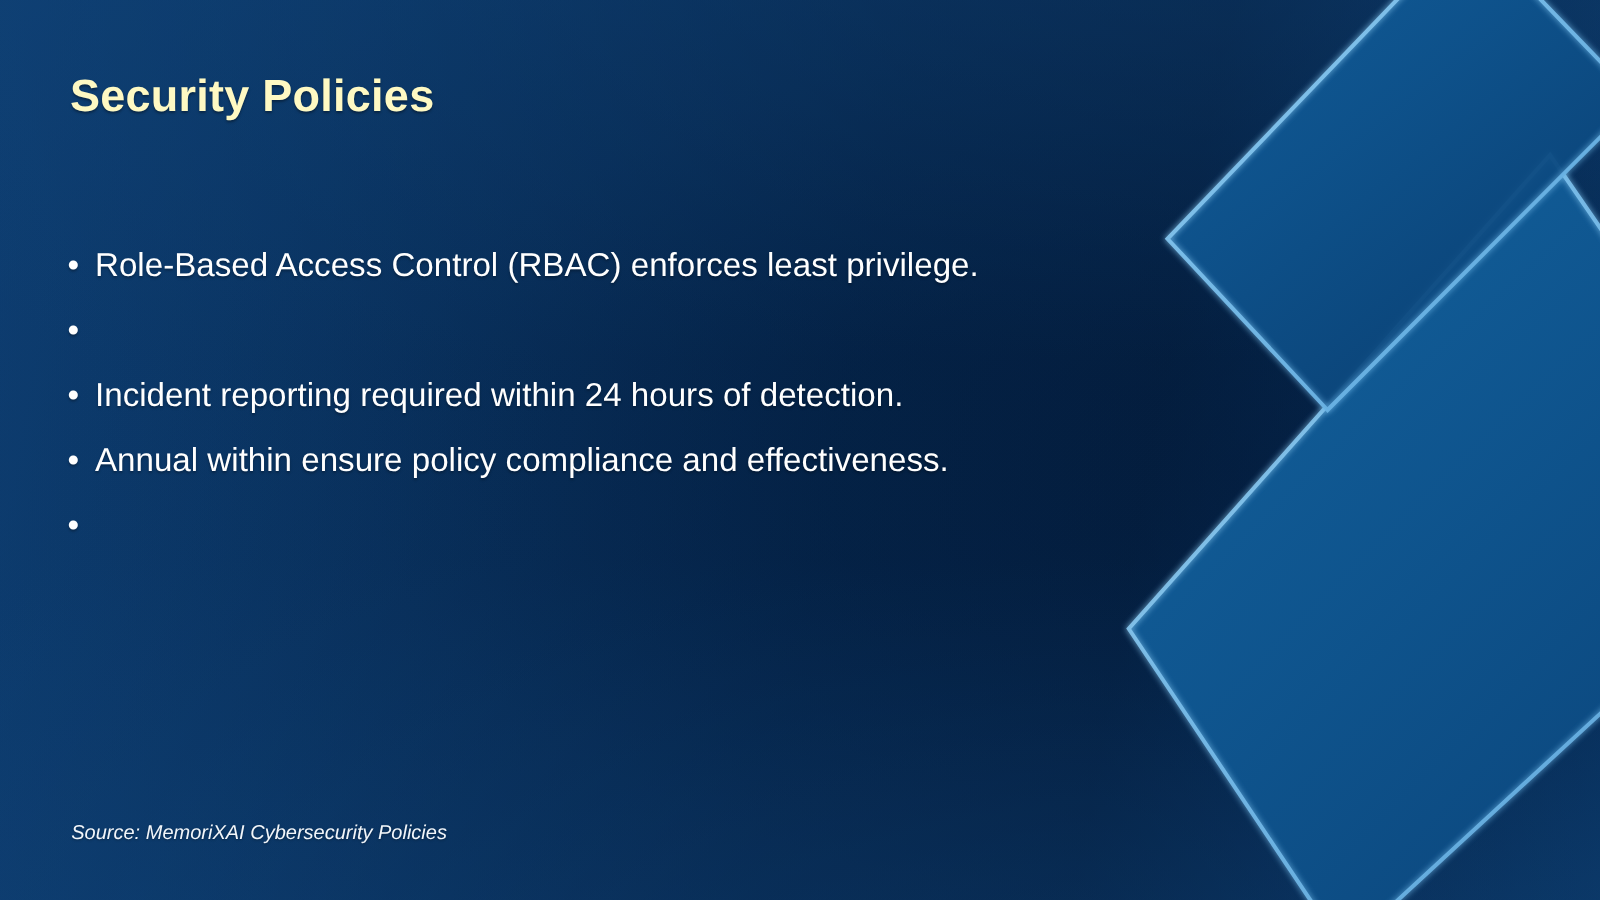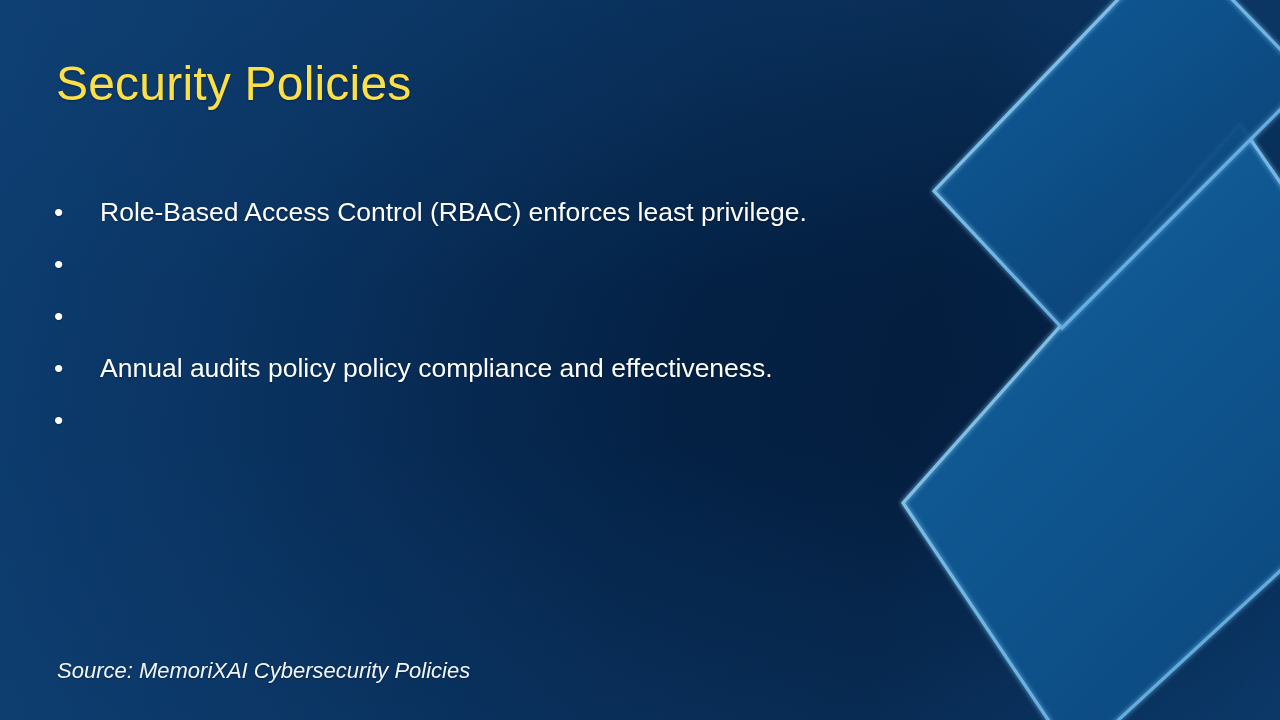--- a/index.html
+++ b/index.html
@@ -56,24 +56,24 @@
 
   
   .content {
     position: absolute;
     inset: 0;
   }
   .slide-title {
     position: absolute;
     left: 56px;
     top: 56px;
-    font-size: 48px;
+    font-size: 36px;
     line-height: 1.15;
-    color: #fde047;
-    font-weight: 400;
+    color: #fef9c3;
+    font-weight: 700;
     letter-spacing: 0.2px;
     white-space: nowrap;
     text-shadow: 0 1px 2px rgba(0,0,0,0.35);
   }
   .bullet-list {
     position: absolute;
     left: 54px;
     top: 186px;
     width: 920px;
     list-style: none;
@@ -92,27 +92,26 @@
   }
   .bullet-marker {
     flex: 0 0 auto;
     width: 22px;
     color: #ffffff;
     font-size: 26.5px;
     line-height: 52px;
   }
   .bullet-text {
     flex: 0 1 auto;
-    margin-left: 24px;
   }
   .source-note {
     position: absolute;
     left: 57px;
     top: 658px;
-    font-size: 22px;
+    font-size: 16px;
     font-style: italic;
     color: #f2f6fa;
     white-space: nowrap;
     text-shadow: 0 1px 2px rgba(0,0,0,0.30);
   }
 </style>
 </head>
 <body>
 
 <div id="slide">
@@ -167,24 +166,25 @@
     <ul class="bullet-list">
       <li class="bullet-item">
         <span class="bullet-marker">•</span>
         <span class="bullet-text">Role-Based Access Control (RBAC) enforces least privilege.</span>
       </li>
       <li class="bullet-item">
         <span class="bullet-marker">•</span>
       </li>
       <li class="bullet-item">
         <span class="bullet-marker">•</span>
+        <span class="bullet-text">Incident reporting required within 24 hours of detection.</span>
       </li>
       <li class="bullet-item">
         <span class="bullet-marker">•</span>
-        <span class="bullet-text">Annual audits policy policy compliance and effectiveness.</span>
+        <span class="bullet-text">Annual within ensure policy compliance and effectiveness.</span>
       </li>
       <li class="bullet-item">
         <span class="bullet-marker">•</span>
       </li>
     </ul>
 
     <div class="source-note">Source: MemoriXAI Cybersecurity Policies</div>
 
   </div>
 </div>

